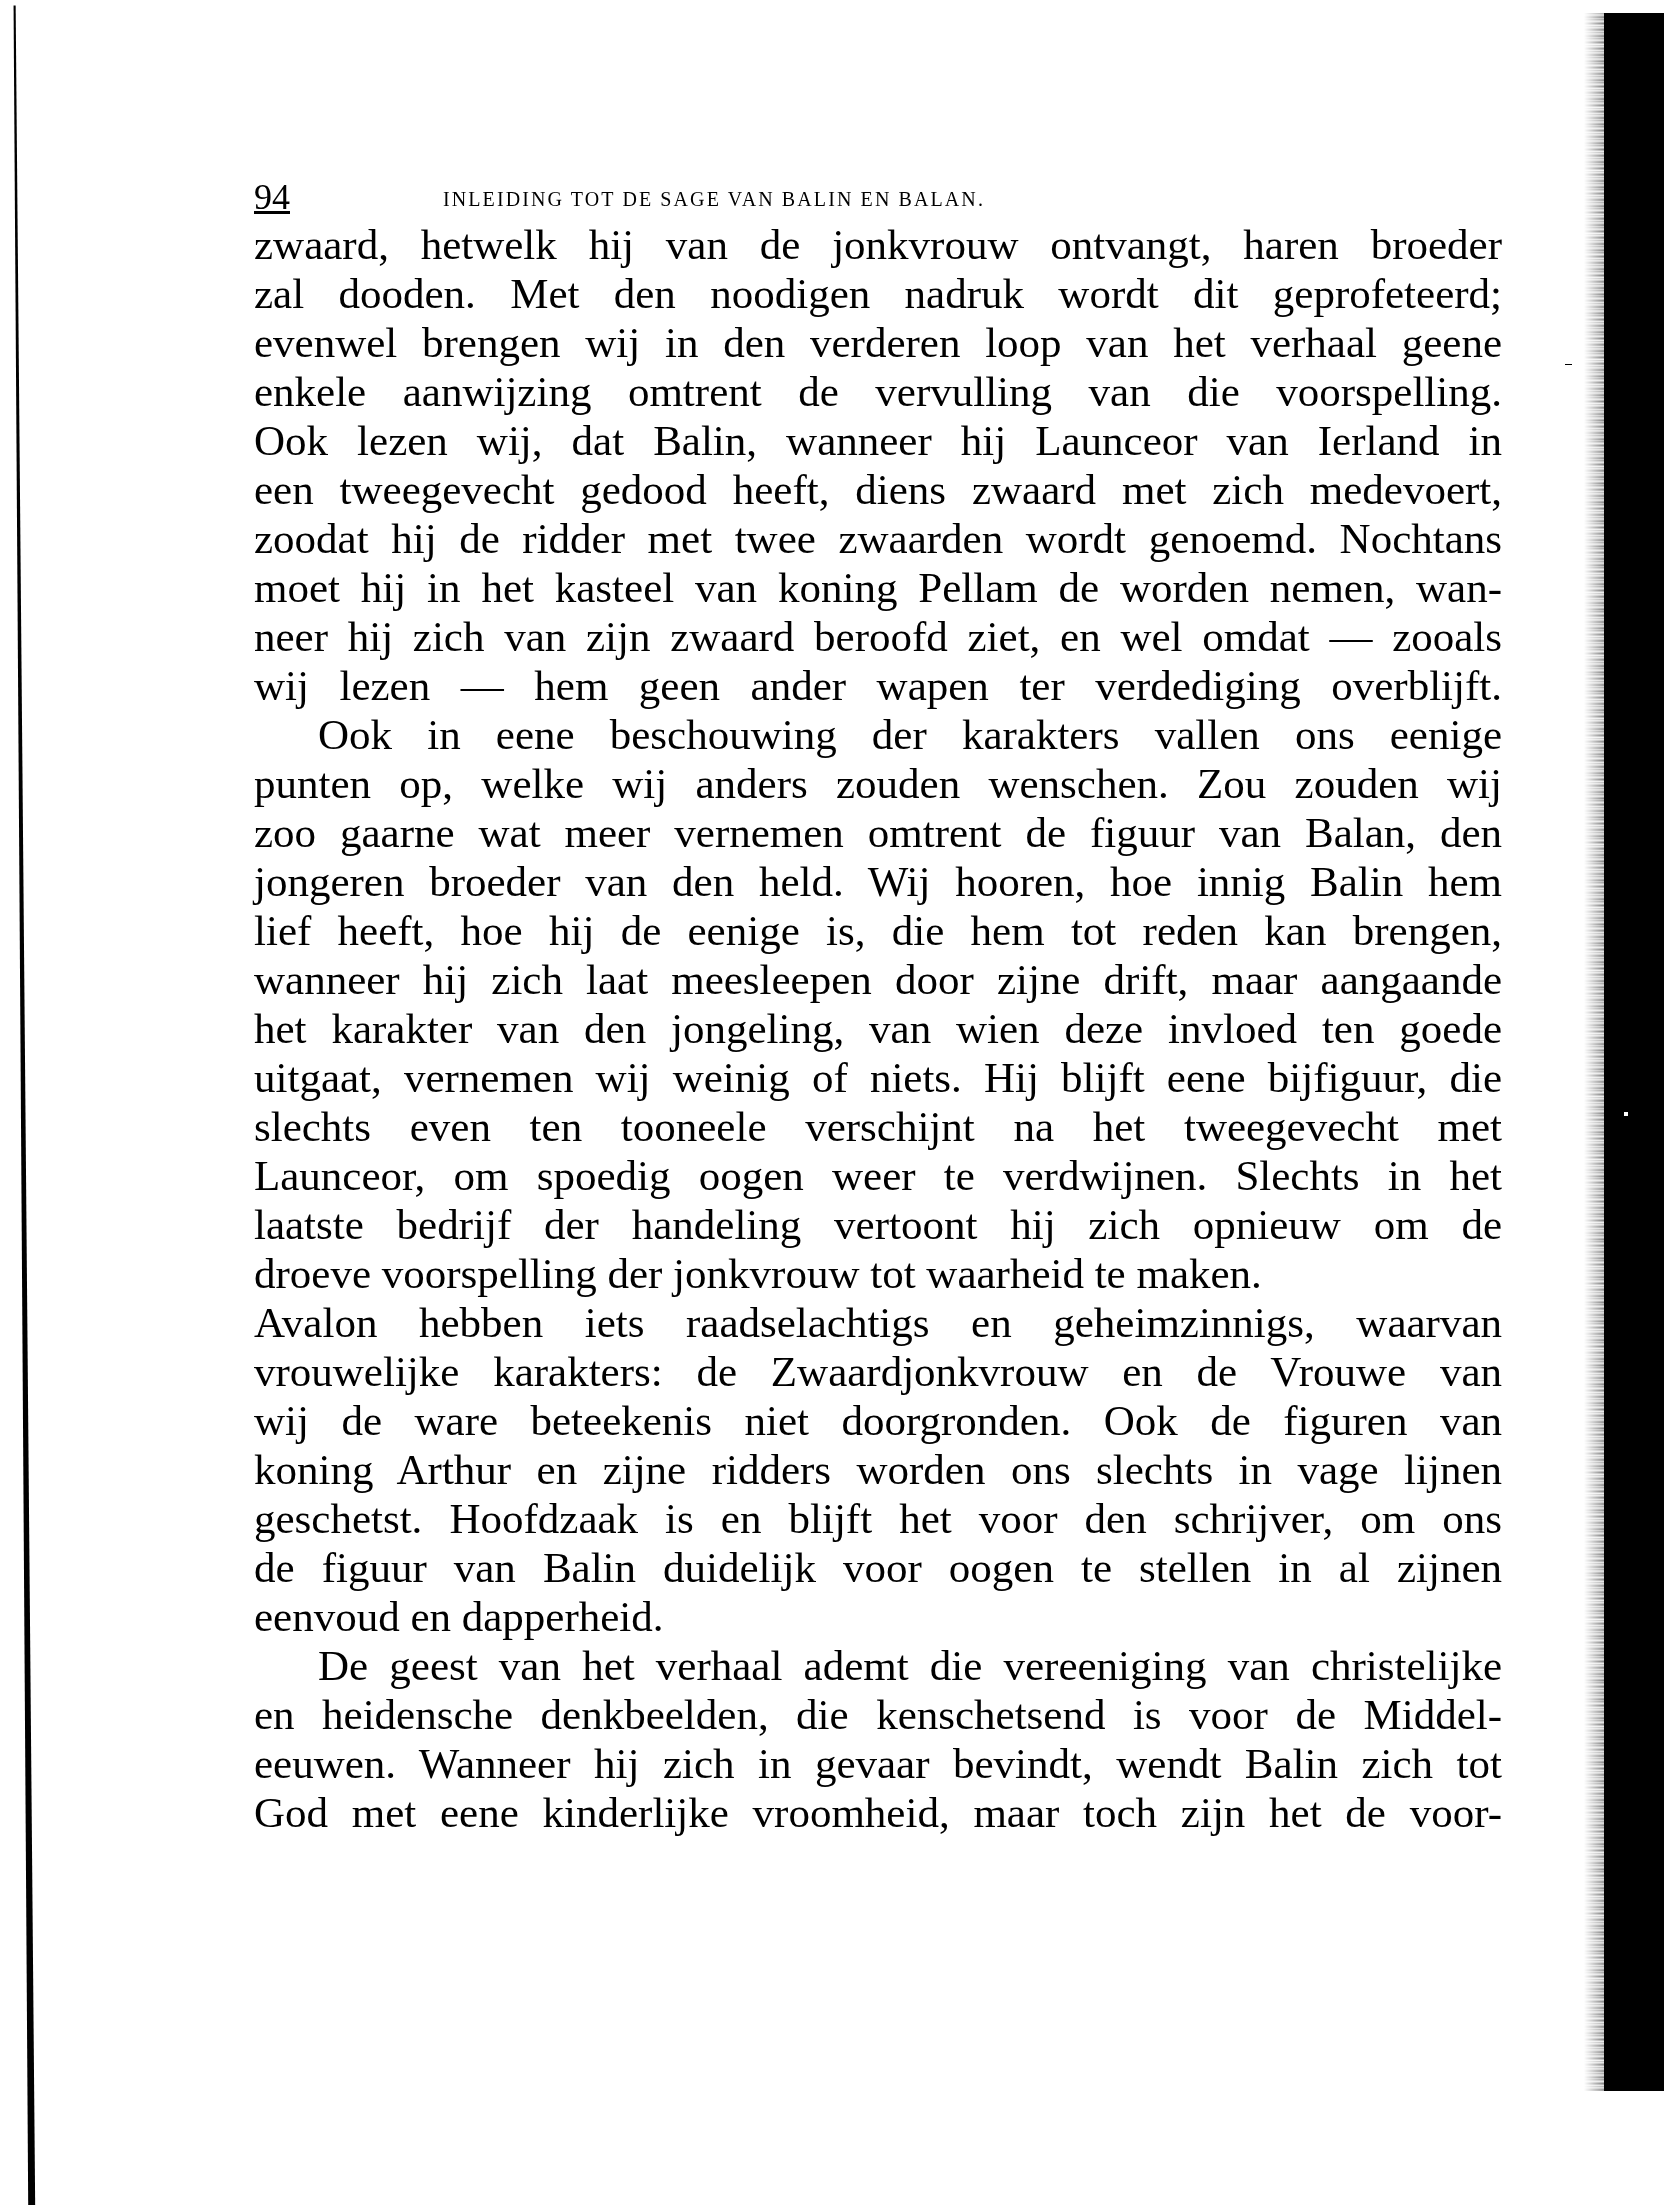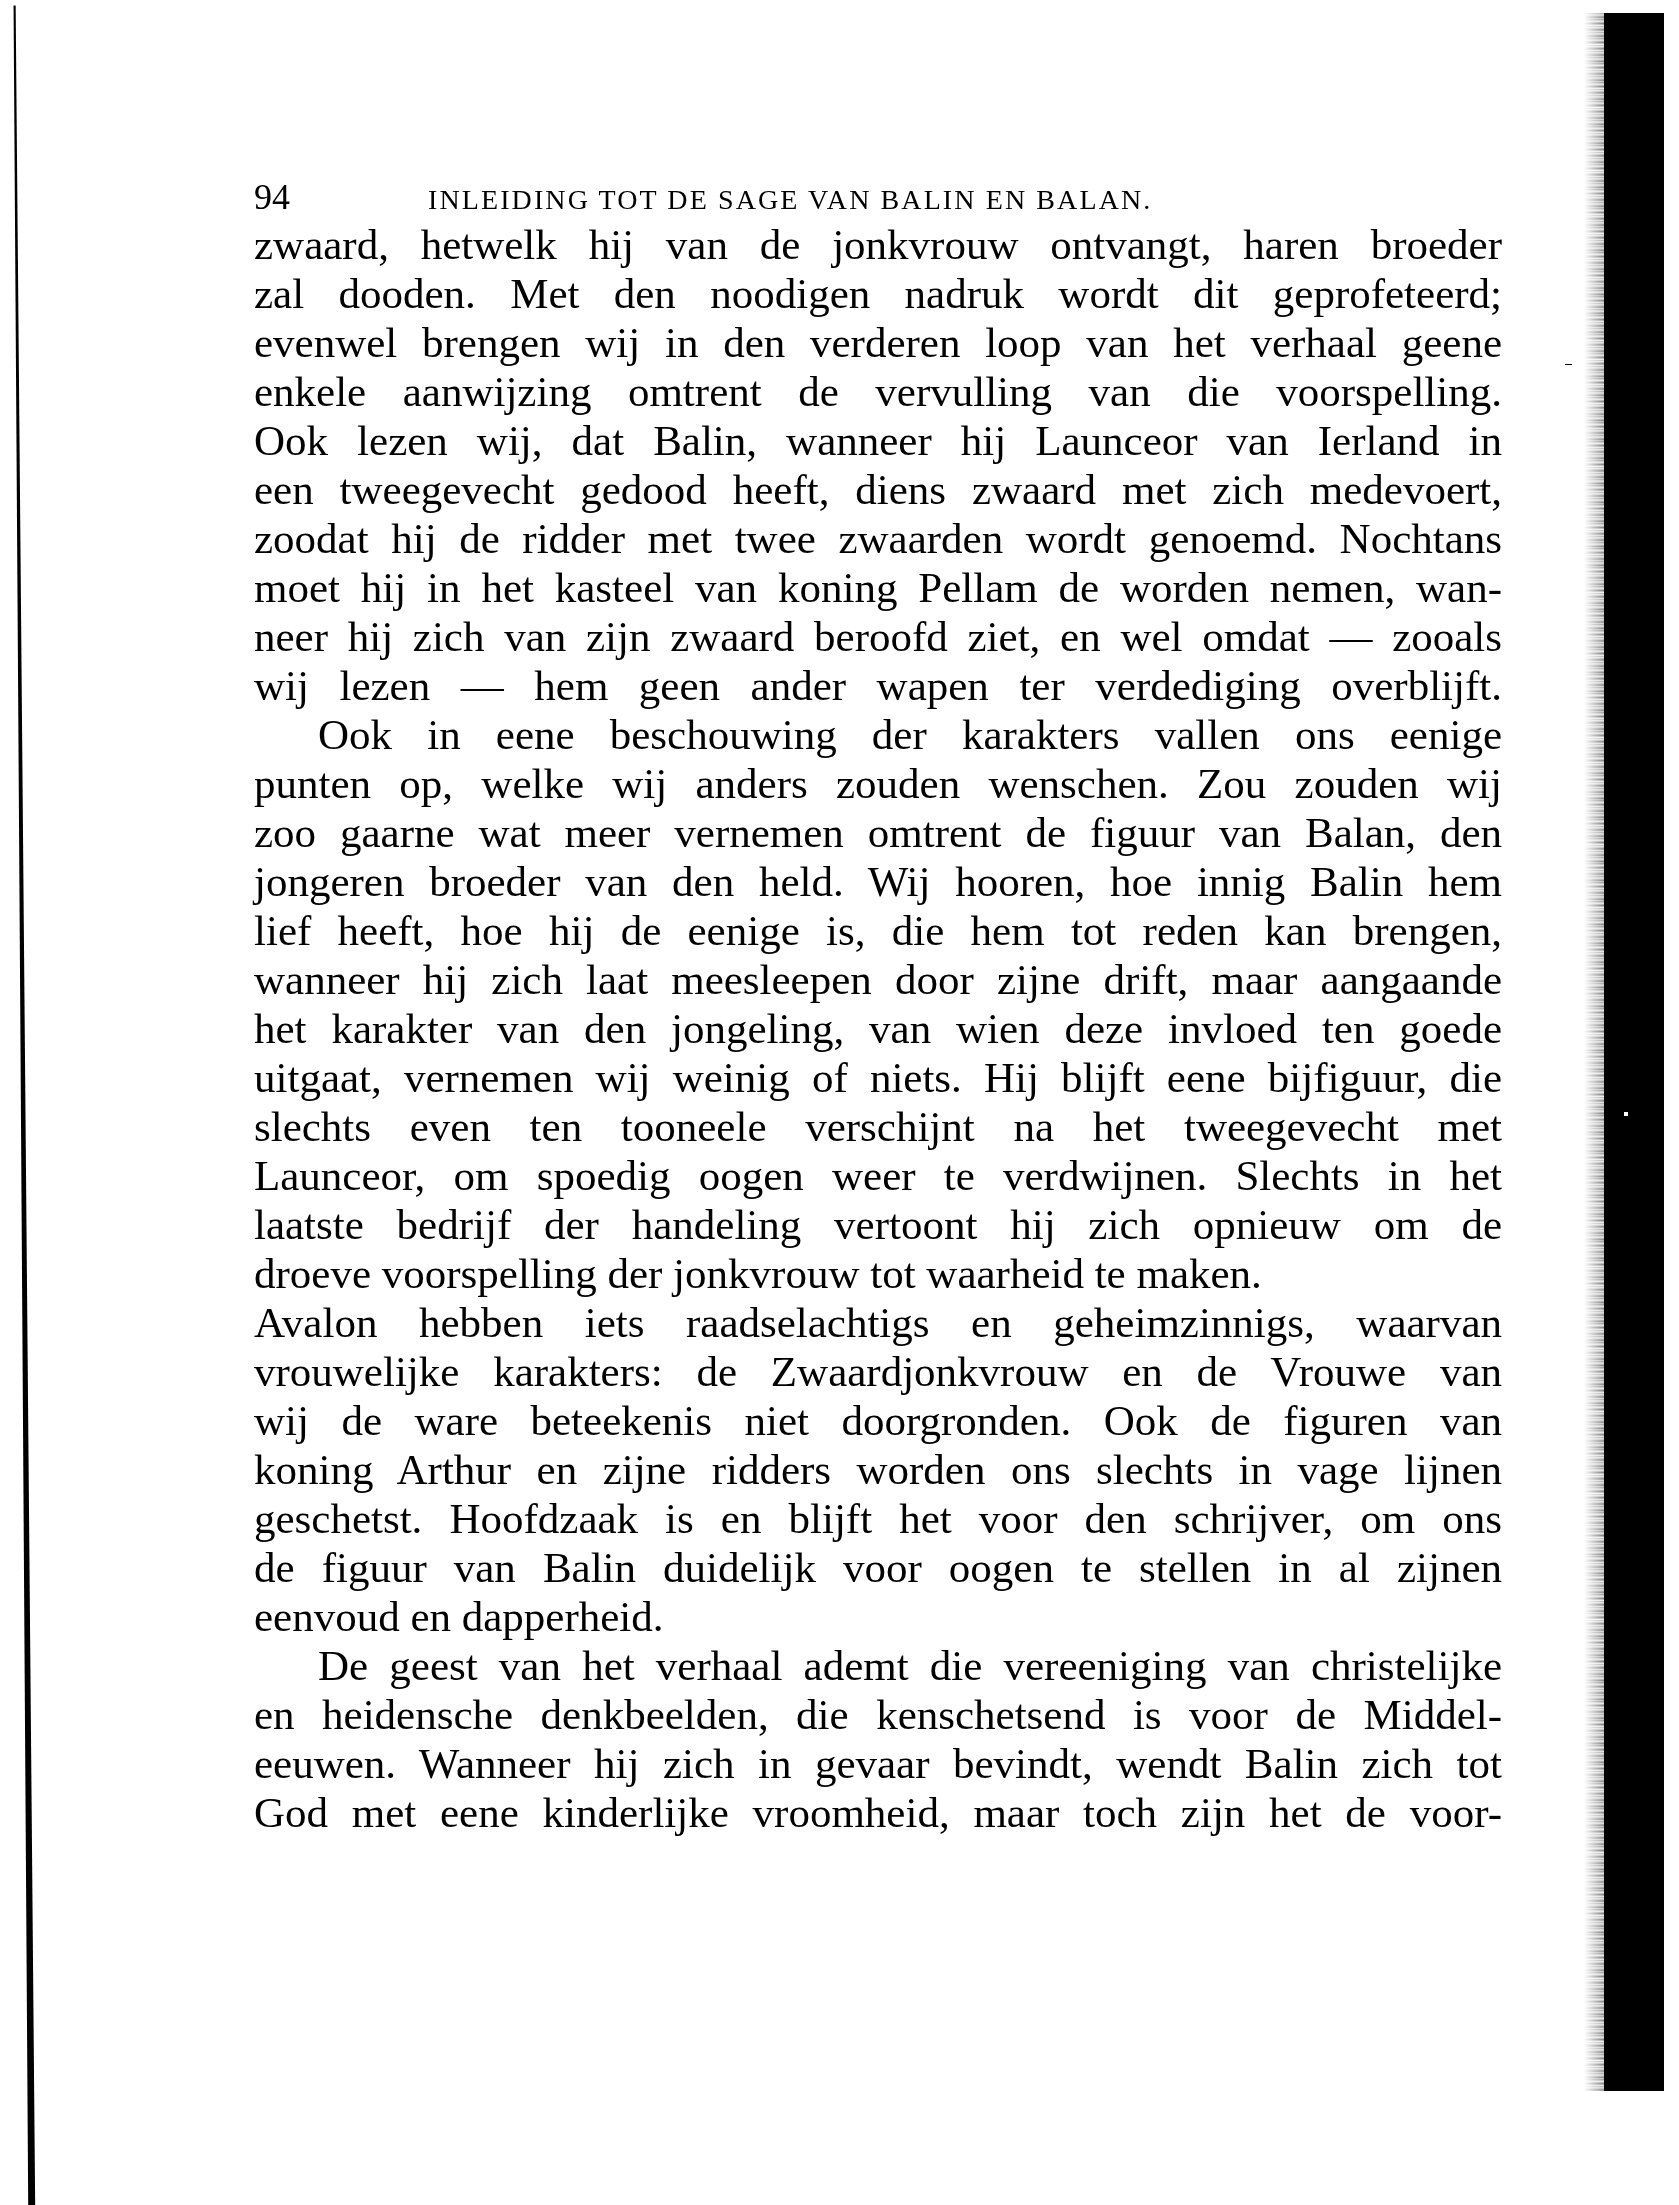--- a/index.html
+++ b/index.html
@@ -16,24 +16,24 @@
   .binding-fray {
     position:absolute; left:1584px; top:12.5px; width:28px; height:2078px;
     background: repeating-linear-gradient(180deg, rgba(0,0,0,0.55) 0px, rgba(0,0,0,0.15) 2.1px, rgba(0,0,0,0.7) 4.2px, rgba(0,0,0,0.1) 6.3px);
     -webkit-mask-image: linear-gradient(90deg, transparent 0%, #000 100%);
             mask-image: linear-gradient(90deg, transparent 0%, #000 100%);
   }
   .running-head {
     position:absolute; left:254px; top:176px; width:1248px; height:42px;
   }
   .page-number {
-    position:absolute; left:0; top:0; font-size:36px; line-height:42px;
+    position:absolute; left:0; top:0; font-size:36px; line-height:42px;text-decoration:underline;
   }
   .head-title {
-    position:absolute; left:174px; top:5.6px; font-size:28px; line-height:35px; letter-spacing:2.1px;
+    position:absolute; left:189px; top:5.6px; font-size:20px; line-height:35px; letter-spacing:2.1px;
     text-transform:uppercase;
   }
   .body-text {
     position:absolute; left:254px; top:220px; width:1248px;
     font-size:43px; line-height:49px; text-align:justify;
   }
   .line {
     display:block; height:49px; white-space:nowrap; text-align:justify; text-align-last:justify;
   }
   .line.last { text-align-last:left; }

